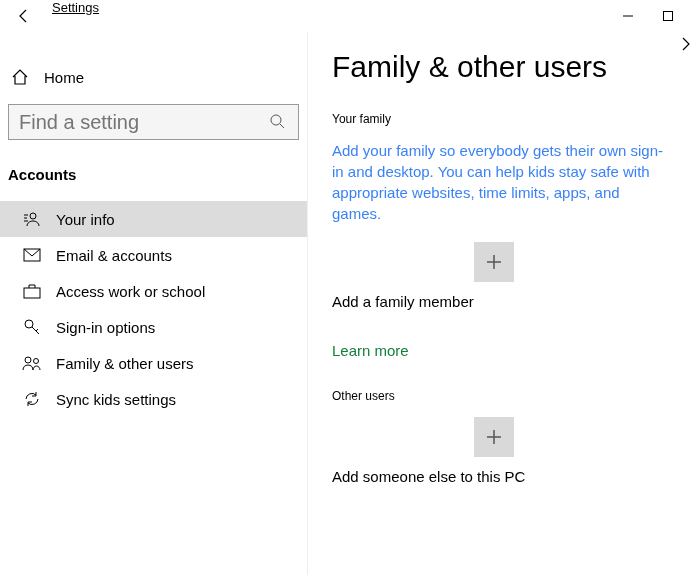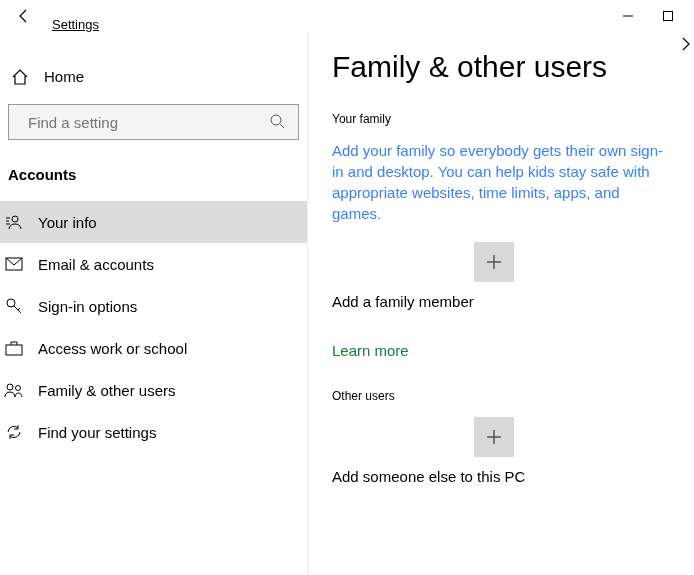--- a/index.html
+++ b/index.html
@@ -9,21 +9,21 @@
       color: #000;
       background: #fff;
       width: 694px;
       height: 575px;
       overflow: hidden;
       position: relative;
     }
     .titlebar {
       height: 32px;
       display: flex;
-      align-items: flex-end;
+      align-items: flex-start;
       padding-left: 8px;
       text-decoration: underline;
     }
     .back-btn {
       width: 32px;
       height: 32px;
       display: flex;
       align-items: center;
       justify-content: center;
       cursor: pointer;
@@ -51,57 +51,57 @@
       height: calc(100% - 32px);
     }
     .sidebar {
       width: 308px;
       background: #fff;
       padding-top: 24px;
       border-right: 1px solid #eee;
     }
     .home-row {
       display: flex;
-      align-items: flex-start;
+      align-items: center;
       padding: 12px 8px;
       cursor: pointer;
     }
     .home-row .icon { width: 24px; display:flex; justify-content:center; }
     .home-row .lbl { margin-left: 12px; font-size: 15px; }
     .search-wrap {
       padding: 0 8px;
       margin-top: 6px;
       margin-bottom: 18px;
     }
     .search {
       width: 100%;
       height: 36px;
       background: #f5f5f5;
       border: 1px solid #999;
-      padding: 0 36px 0 19px;
-      font-size: 15px;
+      padding: 0 36px 0 10px;
+      font-size: 20px;
       color: #6d28d9;
       outline: none;
     }
     .search-wrap .sicon {
       position: absolute;
       margin-left: -30px;
       margin-top: 9px;
       pointer-events: none;
     }
     .section-title {
       font-weight: 600;
       font-size: 15px;
       padding: 8px 8px 18px 8px;
     }
     .nav-item {
       display: flex;
       align-items: center;
-      height: 42px;
-      padding-left: 2px;
+      height: 36px;
+      padding-left: 20px;
       cursor: pointer;
     }
     .nav-item .icon { width: 24px; display:flex; justify-content:center; }
     .nav-item .lbl { margin-left: 12px; font-size: 15px; }
     .nav-item.selected { background: #dcdcdc; }
     .content {
       flex: 1;
       padding: 18px 24px 0 24px;
       overflow: hidden;
     }
@@ -220,56 +220,56 @@
       <span class="icon">
         <svg width="18" height="14" viewBox="0 0 18 14">
             <rect x="1" y="1" width="16" height="12" stroke="#000" fill="none"></rect>
             <path d="M1 1 L9 8 L17 1" stroke="#000" fill="none"></path>
           </svg>
       </span>
       <span class="lbl">Email &amp; accounts</span>
     </div>
     <div class="nav-item">
       <span class="icon">
+        <svg width="18" height="16" viewBox="0 0 18 16">
+            <rect x="1" y="5" width="16" height="10" stroke="#000" fill="none"></rect>
+            <path d="M6 5 V2 H12 V5" stroke="#000" fill="none"></path>
+          </svg>
+      </span>
+      <span class="lbl">Access work or school</span>
+    </div>
+    <div class="nav-item">
+      <span class="icon">
         <svg width="18" height="18" viewBox="0 0 18 18">
             <circle cx="6" cy="6" r="4" stroke="#000" fill="none"></circle>
             <line x1="9" y1="9" x2="16" y2="16" stroke="#000"></line>
             <line x1="13" y1="13" x2="15" y2="11" stroke="#000"></line>
           </svg>
       </span>
       <span class="lbl">Sign-in options</span>
-    </div>
-    <div class="nav-item">
-      <span class="icon">
-        <svg width="18" height="16" viewBox="0 0 18 16">
-            <rect x="1" y="5" width="16" height="10" stroke="#000" fill="none"></rect>
-            <path d="M6 5 V2 H12 V5" stroke="#000" fill="none"></path>
-          </svg>
-      </span>
-      <span class="lbl">Access work or school</span>
     </div>
     <div class="nav-item">
       <span class="icon">
         <svg width="20" height="16" viewBox="0 0 20 16">
             <circle cx="6" cy="5" r="3" stroke="#000" fill="none"></circle>
             <circle cx="14" cy="6" r="2.5" stroke="#000" fill="none"></circle>
             <path d="M1 15c0-3 2-5 5-5s5 2 5 5" stroke="#000" fill="none"></path>
             <path d="M11 15c0-2 1.5-4 3.5-4s3.5 2 3.5 4" stroke="#000" fill="none"></path>
           </svg>
       </span>
       <span class="lbl">Family &amp; other users</span>
     </div>
     <div class="nav-item">
       <span class="icon">
         <svg width="18" height="18" viewBox="0 0 18 18">
             <path d="M3 9a6 6 0 0 1 10-4M15 9a6 6 0 0 1-10 4" stroke="#000" fill="none"></path>
             <path d="M13 2v4h-4M5 16v-4h4" stroke="#000" fill="none"></path>
           </svg>
       </span>
-      <span class="lbl">Find your settings</span>
+      <span class="lbl">Sync kids settings</span>
     </div>
   </div>
 
   <div class="content">
     <div class="h1">Family &amp; other users</div>
 
     <div class="h2">Your family</div>
     <div class="p">Add your family so everybody gets their own sign-in and desktop. You can help kids stay safe with appropriate websites, time limits, apps, and games.</div>
     <div class="add-row">
       <div class="plus-box">

